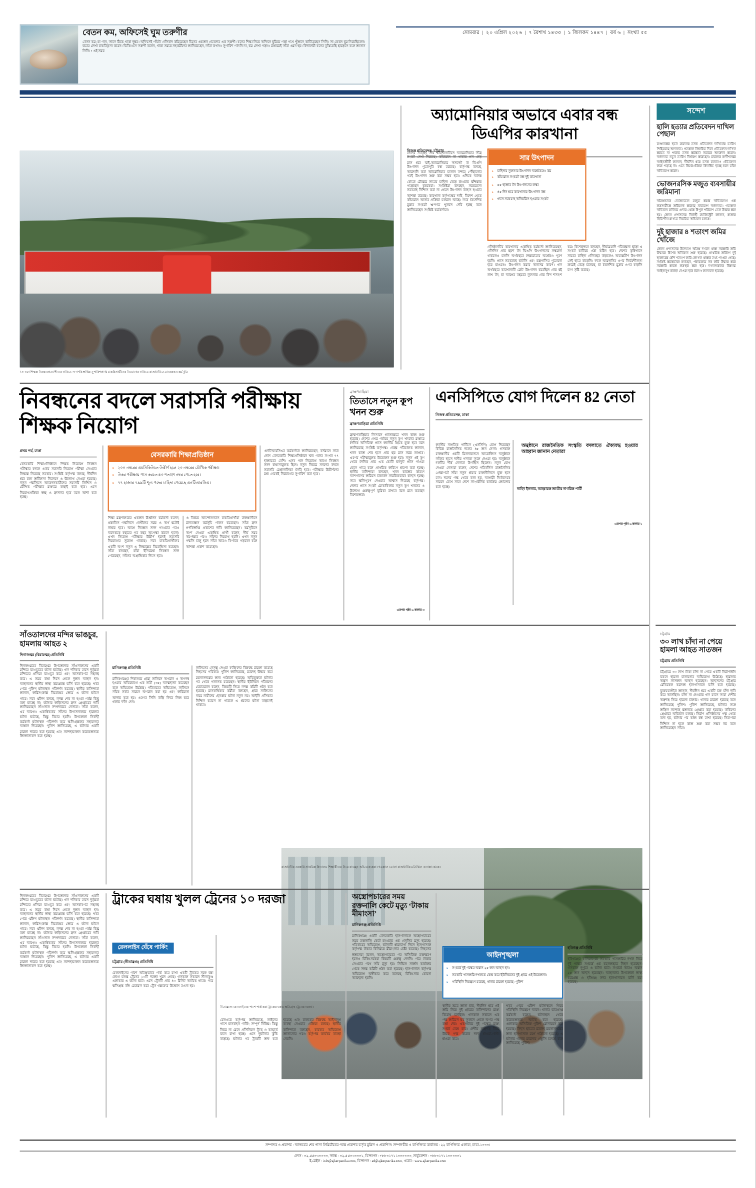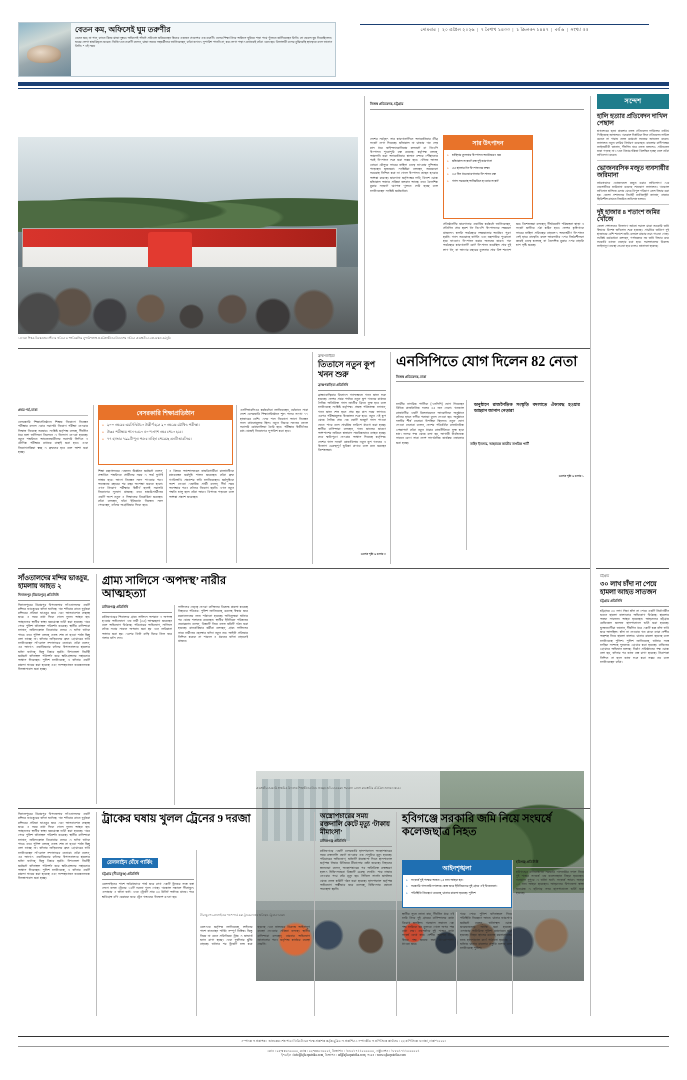--- a/index.html
+++ b/index.html
@@ -193,20 +193,21 @@
     </div>
 
     <div class="rail-item" style="border-bottom:none;">
       <div class="rail-hl">দুই হাজার ৪ শতাংশ জমির খোঁজে</div>
       <div class="rail-body" style="height:265px;">জেলা প্রশাসনের উদ্যোগে অবৈধ দখলে থাকা সরকারি জমি উদ্ধারে বিশেষ অভিযান শুরু হয়েছে। প্রাথমিক জরিপে দুই হাজারের বেশি শতাংশ জমি বেদখল থাকার তথ্য পাওয়া গেছে। সংশ্লিষ্ট কর্মকর্তারা বলছেন, পর্যায়ক্রমে সব জমি উদ্ধার করে সরকারি কাজে ব্যবহার করা হবে। দখলদারদের বিরুদ্ধে আইনানুগ ব্যবস্থা নেওয়া হবে বলেও জানানো হয়েছে।</div>
     </div>
   </div>
   <div class="vrule" style="left:572px;top:74px;height:920px;"></div>
 
   <div class="col" style="left:352px;top:76px;width:214px;">
+    <div class="hl hl-lg center">অ্যামোনিয়ার অভাবে এবার বন্ধ ডিএপির কারখানা</div>
     <div class="byline" style="margin-top:4px;">নিজস্ব প্রতিবেদক, চট্টগ্রাম</div>
     <div class="byline-rule"></div>
   </div>
 
   <div class="box-orange" style="position:absolute;left:425px;top:113px;width:90px;height:84px;">
     <div class="bhead">সার উৎপাদন</div>
     <ul>
       <li style="font-size:3.1px;line-height:4.1px;">চাহিদার তুলনায় উৎপাদন অর্ধেকেরও কম</li>
       <li style="font-size:3.1px;line-height:4.1px;">কাঁচামাল সংকটে বন্ধ দুই কারখানা</li>
       <li style="font-size:3.1px;line-height:4.1px;">৫৫ হাজার টন উৎপাদনের লক্ষ্য</li>
@@ -226,20 +227,23 @@
     <div class="banner">
           <div class="red"></div>
           <div class="fist"></div>
         </div>
     <div class="crowd"></div>
   </div>
   <div class="col cap" style="left:0;top:315px;width:340px;">১৪ দফা শিক্ষক নিবন্ধনপ্রত্যাশীদের দাবিতে ও গণবিজ্ঞপ্তির সুপারিশপ্রাপ্ত চাকরিপ্রার্থীদের নিয়োগের দাবিতে রাজধানীতে মানববন্ধন কর্মসূচি।</div>
 
   <div class="hrule" style="left:0;top:326px;width:572px;"></div>
 
+  <div class="col" style="left:0;top:332px;width:290px;">
+    <div class="hl hl-xl">নিবন্ধনের বদলে সরাসরি পরীক্ষায় শিক্ষক নিয়োগ</div>
+  </div>
   <div class="col byline" style="left:0;top:386px;width:70px;">প্রথম পর্ব, ঢাকা</div>
   <div class="hrule-thin" style="left:0;top:393px;width:70px;"></div>
 
   <div class="box-orange" style="position:absolute;left:80px;top:383px;width:135px;height:60px;">
     <div class="bhead">বেসরকারি শিক্ষাপ্রতিষ্ঠান</div>
     <ul>
       <li>২০০ নম্বরের এমসিকিউতে উত্তীর্ণ হলে ২০ নম্বরের মৌখিক পরীক্ষা।</li>
       <li>উত্তর পরীক্ষায় পাস করতে ৪০ শতাংশ নম্বর পেতে হবে।</li>
       <li>৭৭ হাজার ৭৯৯টি শূন্য পদের চাহিদা পেয়েছে এনটিআরসিএ।</li>
     </ul>
@@ -282,23 +286,20 @@
   <div class="hrule" style="left:0;top:546px;width:572px;"></div>
 
   <div class="col" style="left:0;top:552px;width:72px;">
     <div class="hl hl-xs">সাঁওতালদের মন্দির ভাঙচুর, হামলায় আহত ২</div>
     <div class="byline" style="margin-top:3px;">দিনাজপুর (বিরামপুর) প্রতিনিধি</div>
     <div class="byline-rule"></div>
     <div class="body-col" style="height:192px;">দিনাজপুরের বিরামপুর উপজেলায় সাঁওতালদের একটি মন্দিরে ভাঙচুরের ঘটনা ঘটেছে। গত শনিবার রাতে দুর্বৃত্তরা মন্দিরের প্রতিমা ভাঙচুর করে এবং আসবাবপত্র তছনছ করে। এ সময় বাধা দিতে গেলে দুজন আহত হন। আহতদের স্থানীয় স্বাস্থ্য কমপ্লেক্সে ভর্তি করা হয়েছে। খবর পেয়ে পুলিশ ঘটনাস্থল পরিদর্শন করেছে। স্থানীয় বাসিন্দারা জানান, জমিসংক্রান্ত বিরোধের জেরে এ ঘটনা ঘটতে পারে। তবে পুলিশ বলছে, তদন্ত শেষ না হওয়া পর্যন্ত কিছু বলা যাচ্ছে না। ঘটনায় জড়িতদের দ্রুত গ্রেপ্তারের দাবি জানিয়েছেন সাঁওতাল সম্প্রদায়ের নেতারা। তাঁরা বলেন, এর আগেও একাধিকবার তাঁদের উপাসনালয়ে হামলার ঘটনা ঘটেছে, কিন্তু বিচার হয়নি। উপজেলা নির্বাহী কর্মকর্তা ঘটনাস্থল পরিদর্শন করে ক্ষতিগ্রস্তদের সহায়তার আশ্বাস দিয়েছেন। পুলিশ জানিয়েছে, এ ঘটনায় একটি মামলা দায়ের করা হয়েছে এবং সন্দেহভাজন কয়েকজনকে জিজ্ঞাসাবাদ করা হচ্ছে।</div>
   </div>
   <div class="vrule" style="left:78px;top:552px;height:230px;"></div>
 
-  <div class="col" style="left:84px;top:552px;width:148px;">
-    <div class="hl hl-md">গ্রাম্য সালিসে ‘অপদস্থ’ নারীর আত্মহত্যা</div>
-  </div>
   <div class="col" style="left:84px;top:583px;width:70px;">
     <div class="byline">মানিকগঞ্জ প্রতিনিধি</div>
     <div class="byline-rule"></div>
     <div class="body-col" style="height:192px;">মানিকগঞ্জের শিবালয়ে গ্রাম্য সালিসে অপমান ও অপদস্থ হওয়ার অভিযোগে এক নারী (৩৫) আত্মহত্যা করেছেন বলে অভিযোগ উঠেছে। পরিবারের অভিযোগ, সালিসে তাঁকে সবার সামনে অপমান করা হয় এবং জরিমানা আদায় করা হয়। এরপর তিনি বাড়ি ফিরে নিজ ঘরে গলায় ফাঁস দেন।</div>
   </div>
   <div class="col body-col" style="left:160px;top:583px;width:70px;height:198px;">সালিসের নেতৃত্ব দেওয়া ব্যক্তিদের বিরুদ্ধে মামলা করেছে নিহতের পরিবার। পুলিশ জানিয়েছে, মরদেহ উদ্ধার করে ময়নাতদন্তের জন্য পাঠানো হয়েছে। অভিযুক্তরা ঘটনার পর থেকে পলাতক রয়েছেন। স্থানীয় ইউনিয়ন পরিষদের চেয়ারম্যান বলেন, বিষয়টি নিয়ে তদন্ত কমিটি গঠন করা হয়েছে। মানবাধিকার কর্মীরা বলছেন, গ্রাম্য সালিসের নামে নারীদের হেনস্তার ঘটনা নতুন নয়। আইনি প্রতিকার নিশ্চিত করতে না পারলে এ ধরনের ঘটনা বাড়তেই থাকবে।</div>
   <div class="vrule" style="left:156px;top:583px;height:200px;"></div>
 
   <div class="photo ph-street" style="left:238px;top:552px;width:328px;height:210px;">
     <div class="bldg">
@@ -315,21 +316,21 @@
     <div class="hl hl-xs">৩০ লাখ চাঁদা না পেয়ে হামলা আহত সাতজন</div>
     <div class="byline" style="margin-top:3px;">চট্টগ্রাম প্রতিনিধি</div>
     <div class="byline-rule"></div>
     <div class="body-col" style="height:430px;">চট্টগ্রামে ৩০ লাখ টাকা চাঁদা না পেয়ে একটি নির্মাণাধীন ভবনে হামলা চালানোর অভিযোগ উঠেছে। হামলায় অন্তত সাতজন আহত হয়েছেন। আহতদের চট্টগ্রাম মেডিকেল কলেজ হাসপাতালে ভর্তি করা হয়েছে। ভুক্তভোগীরা জানান, দীর্ঘদিন ধরে একটি চক্র চাঁদা দাবি করে আসছিল। চাঁদা না দেওয়ায় গত রাতে তারা দেশীয় অস্ত্রশস্ত্র নিয়ে হামলা চালায়। থানায় মামলা হয়েছে বলে জানিয়েছে পুলিশ। পুলিশ জানিয়েছে, ঘটনার সঙ্গে জড়িত সন্দেহে দুজনকে গ্রেপ্তার করা হয়েছে। বাকিদের গ্রেপ্তারে অভিযান চলছে। নির্মাণ প্রতিষ্ঠানের পক্ষ থেকে বলা হয়, ঘটনার পর কাজ বন্ধ রাখা হয়েছে। নিরাপত্তা নিশ্চিত না হলে কাজ শুরু করা সম্ভব নয় বলে জানিয়েছেন তাঁরা।</div>
   </div>
 
   <div class="hrule" style="left:0;top:786px;width:572px;"></div>
   <div class="hrule" style="left:578px;top:546px;width:73px;"></div>
 
   <div class="col" style="left:84px;top:790px;width:210px;">
-    <div class="hl hl-md">ট্রাকের ঘষায় খুলল ট্রেনের 9 দরজা</div>
+    <div class="hl hl-md">ট্রাকের ঘষায় খুলল ট্রেনের ১০ দরজা</div>
   </div>
   <div class="col" style="left:84px;top:828px;width:92px;">
     <span class="tag-blue">রেললাইন ঘেঁষে পার্কিং</span>
     <div class="byline" style="margin-top:4px;">চট্টগ্রাম (সীতাকুণ্ড) প্রতিনিধি</div>
     <div class="byline-rule"></div>
     <div class="body-col" style="height:160px;">রেললাইনের পাশে অবৈধভাবে পার্ক করে রাখা একটি ট্রাকের সঙ্গে ঘষা লেগে চলন্ত ট্রেনের ১০টি দরজা খুলে গেছে। গতকাল সকালে সীতাকুণ্ড এলাকায় এ ঘটনা ঘটে। এতে ট্রেনটি প্রায় ৪০ মিনিট আটকে থাকে। পরে ক্ষতিগ্রস্ত বগি মেরামত করে ট্রেন গন্তব্যের উদ্দেশে রওনা হয়।</div>
   </div>
 
   <div class="col cap" style="left:182px;top:892px;width:110px;">সীতাকুণ্ডে রেললাইনের পাশে পার্ক করা ট্রাকের ঘষায় ক্ষতিগ্রস্ত ট্রেনের দরজা।</div>
   <div class="col body-col" style="left:182px;top:903px;width:110px;height:90px;column-count:2;column-gap:5px;">রেলওয়ে কর্তৃপক্ষ জানিয়েছে, লাইনের পাশে যানবাহন পার্কিং সম্পূর্ণ নিষিদ্ধ। কিন্তু নিয়ম না মেনে প্রতিনিয়ত ট্রাক ও কাভার্ড ভ্যান রাখা হচ্ছে। এতে দুর্ঘটনার ঝুঁকি বাড়ছে। ঘটনার পর ট্রাকটি জব্দ করা হয়েছে এবং চালকের বিরুদ্ধে আইনানুগ ব্যবস্থা নেওয়ার প্রক্রিয়া চলছে। স্থানীয় বাসিন্দারা বলছেন, বারবার অভিযোগ জানানোর পরও কর্তৃপক্ষ কার্যকর ব্যবস্থা নেয়নি।</div>
@@ -341,23 +342,20 @@
   <div class="col body-col" style="left:0;top:790px;width:72px;height:200px;">দিনাজপুরের বিরামপুর উপজেলায় সাঁওতালদের একটি মন্দিরে ভাঙচুরের ঘটনা ঘটেছে। গত শনিবার রাতে দুর্বৃত্তরা মন্দিরের প্রতিমা ভাঙচুর করে এবং আসবাবপত্র তছনছ করে। এ সময় বাধা দিতে গেলে দুজন আহত হন। আহতদের স্থানীয় স্বাস্থ্য কমপ্লেক্সে ভর্তি করা হয়েছে। খবর পেয়ে পুলিশ ঘটনাস্থল পরিদর্শন করেছে। স্থানীয় বাসিন্দারা জানান, জমিসংক্রান্ত বিরোধের জেরে এ ঘটনা ঘটতে পারে। তবে পুলিশ বলছে, তদন্ত শেষ না হওয়া পর্যন্ত কিছু বলা যাচ্ছে না। ঘটনায় জড়িতদের দ্রুত গ্রেপ্তারের দাবি জানিয়েছেন সাঁওতাল সম্প্রদায়ের নেতারা। তাঁরা বলেন, এর আগেও একাধিকবার তাঁদের উপাসনালয়ে হামলার ঘটনা ঘটেছে, কিন্তু বিচার হয়নি। উপজেলা নির্বাহী কর্মকর্তা ঘটনাস্থল পরিদর্শন করে ক্ষতিগ্রস্তদের সহায়তার আশ্বাস দিয়েছেন। পুলিশ জানিয়েছে, এ ঘটনায় একটি মামলা দায়ের করা হয়েছে এবং সন্দেহভাজন কয়েকজনকে জিজ্ঞাসাবাদ করা হচ্ছে।</div>
 
   <div class="col" style="left:302px;top:790px;width:72px;">
     <div class="hl hl-xs">অস্ত্রোপচারের সময় রক্তনালি কেটে মৃত্যু ‘টাকায় মীমাংসা’</div>
     <div class="byline" style="margin-top:3px;">মানিকগঞ্জ প্রতিনিধি</div>
     <div class="byline-rule"></div>
     <div class="body-col" style="height:168px;">মানিকগঞ্জে একটি বেসরকারি হাসপাতালে অস্ত্রোপচারের সময় রক্তনালি কেটে যাওয়ায় এক প্রসূতির মৃত্যু হয়েছে। পরিবারের অভিযোগ, ঘটনাটি ধামাচাপা দিতে হাসপাতাল কর্তৃপক্ষ টাকার বিনিময়ে মীমাংসার চেষ্টা করেছে। নিহতের স্বজনেরা বলেন, অস্ত্রোপচারের পর অতিরিক্ত রক্তক্ষরণ হলেও চিকিৎসকেরা বিষয়টি গুরুত্ব দেননি। পরে ঢাকায় নেওয়ার পথে তাঁর মৃত্যু হয়। সিভিল সার্জন কার্যালয় থেকে তদন্ত কমিটি গঠন করা হয়েছে। হাসপাতাল কর্তৃপক্ষ অভিযোগ অস্বীকার করে বলেছে, চিকিৎসায় কোনো অবহেলা হয়নি।</div>
   </div>
   <div class="vrule" style="left:378px;top:790px;height:204px;"></div>
 
-  <div class="col" style="left:384px;top:790px;width:182px;">
-    <div class="hl hl-md">হবিগঞ্জে সরকারি জমি নিয়ে সংঘর্ষে কলেজছাত্র নিহত</div>
-  </div>
   <div class="box-blue" style="position:absolute;left:384px;top:838px;width:110px;height:48px;">
     <div class="bhead">আইনশৃঙ্খলা</div>
     <ul>
       <li style="font-size:3.1px;line-height:4.1px;">সংঘর্ষে দুই পক্ষের অন্তত ২৫ জন আহত হন।</li>
       <li style="font-size:3.1px;line-height:4.1px;">সরকারি খাসজমি দখলকে কেন্দ্র করে ইউনিয়নের দুই গ্রামে এই উত্তেজনা।</li>
       <li style="font-size:3.1px;line-height:4.1px;">পরিস্থিতি নিয়ন্ত্রণে রয়েছে, থানায় মামলা হয়েছে: পুলিশ</li>
     </ul>
   </div>
   <div class="col" style="left:498px;top:838px;width:68px;">
     <div class="byline">হবিগঞ্জ প্রতিনিধি</div>

